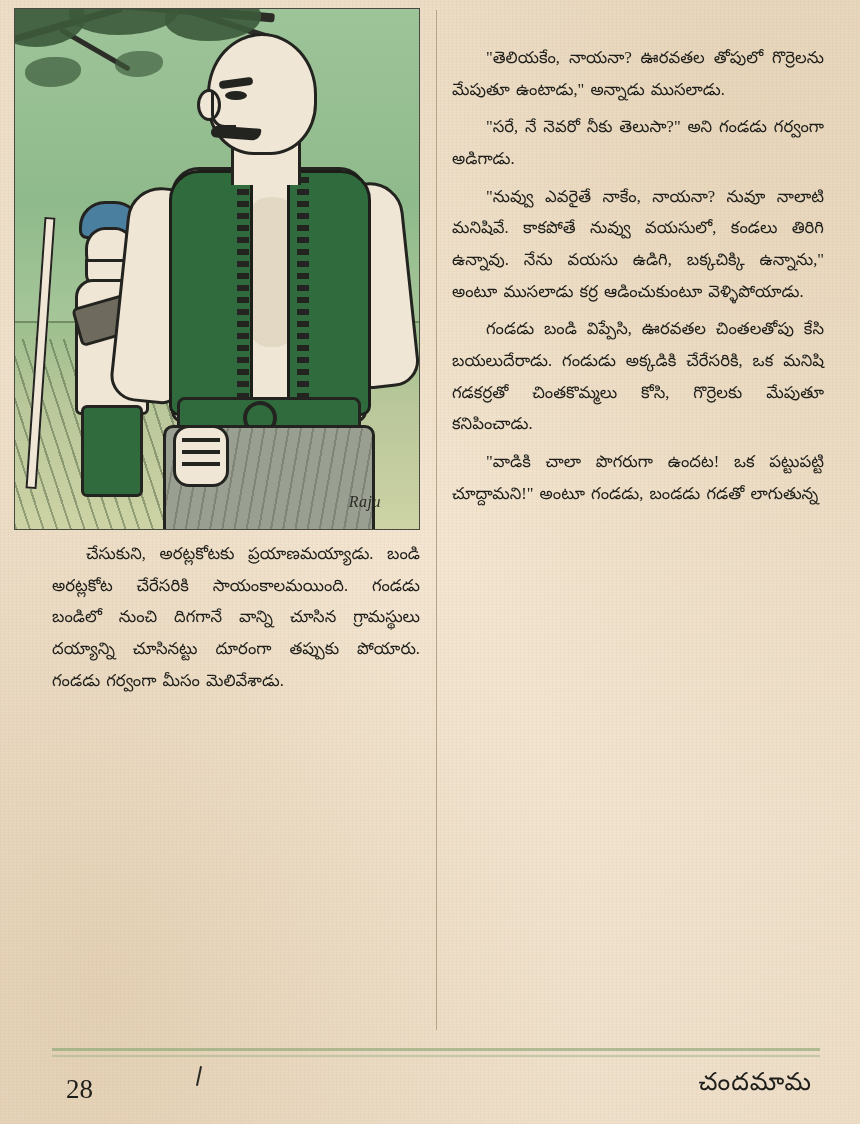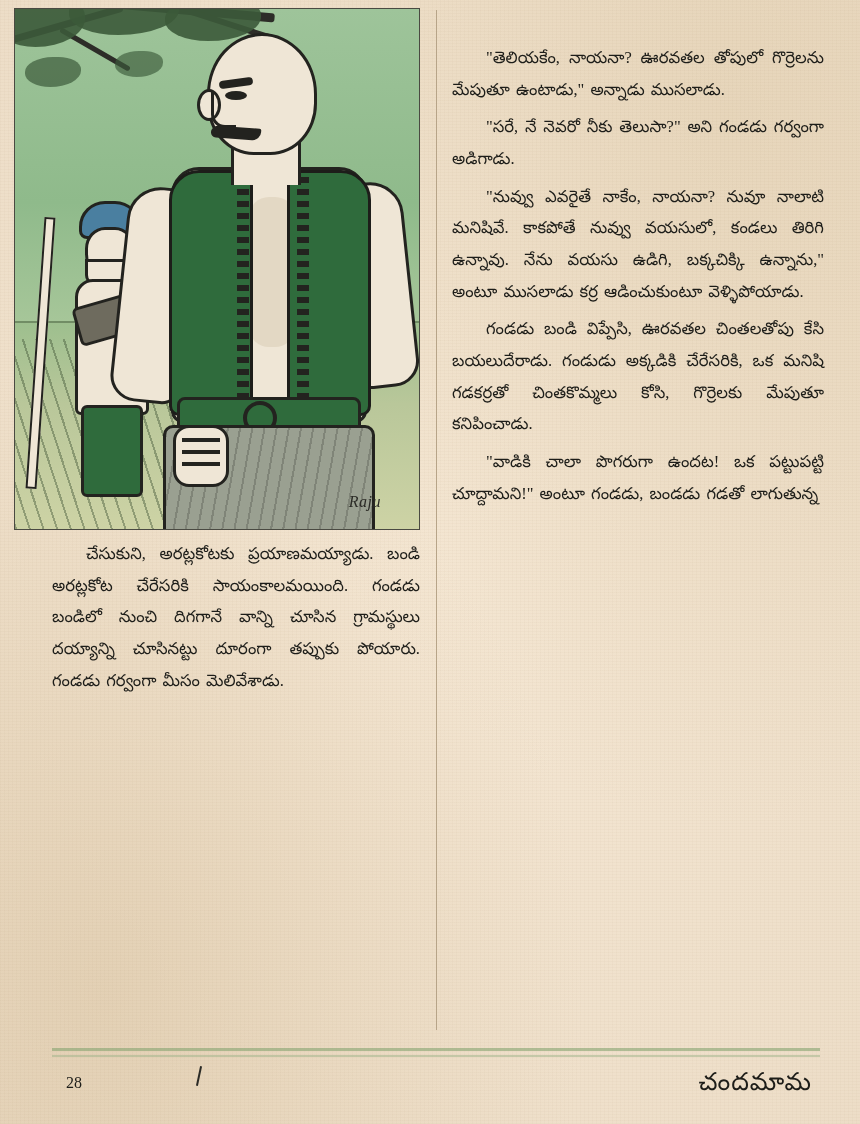--- a/index.html
+++ b/index.html
@@ -259,21 +259,21 @@
     left: 52px; right: 40px; top: 1055px;
     height: 2px;
     background: #9bb287;
     opacity: .5;
     z-index: 5;
   }
   .page-number {
     position: absolute;
     left: 66px;
     top: 1074px;
-    font-size: 16px;
+    font-size: 27px;
     color: #1d1d19;
     z-index: 6;
     font-family: "Liberation Serif", serif;
   }
   .tick {
     position: absolute;
     left: 198px; top: 1066px;
     width: 2px; height: 20px;
     background: #2b2b26;
     transform: rotate(12deg);

